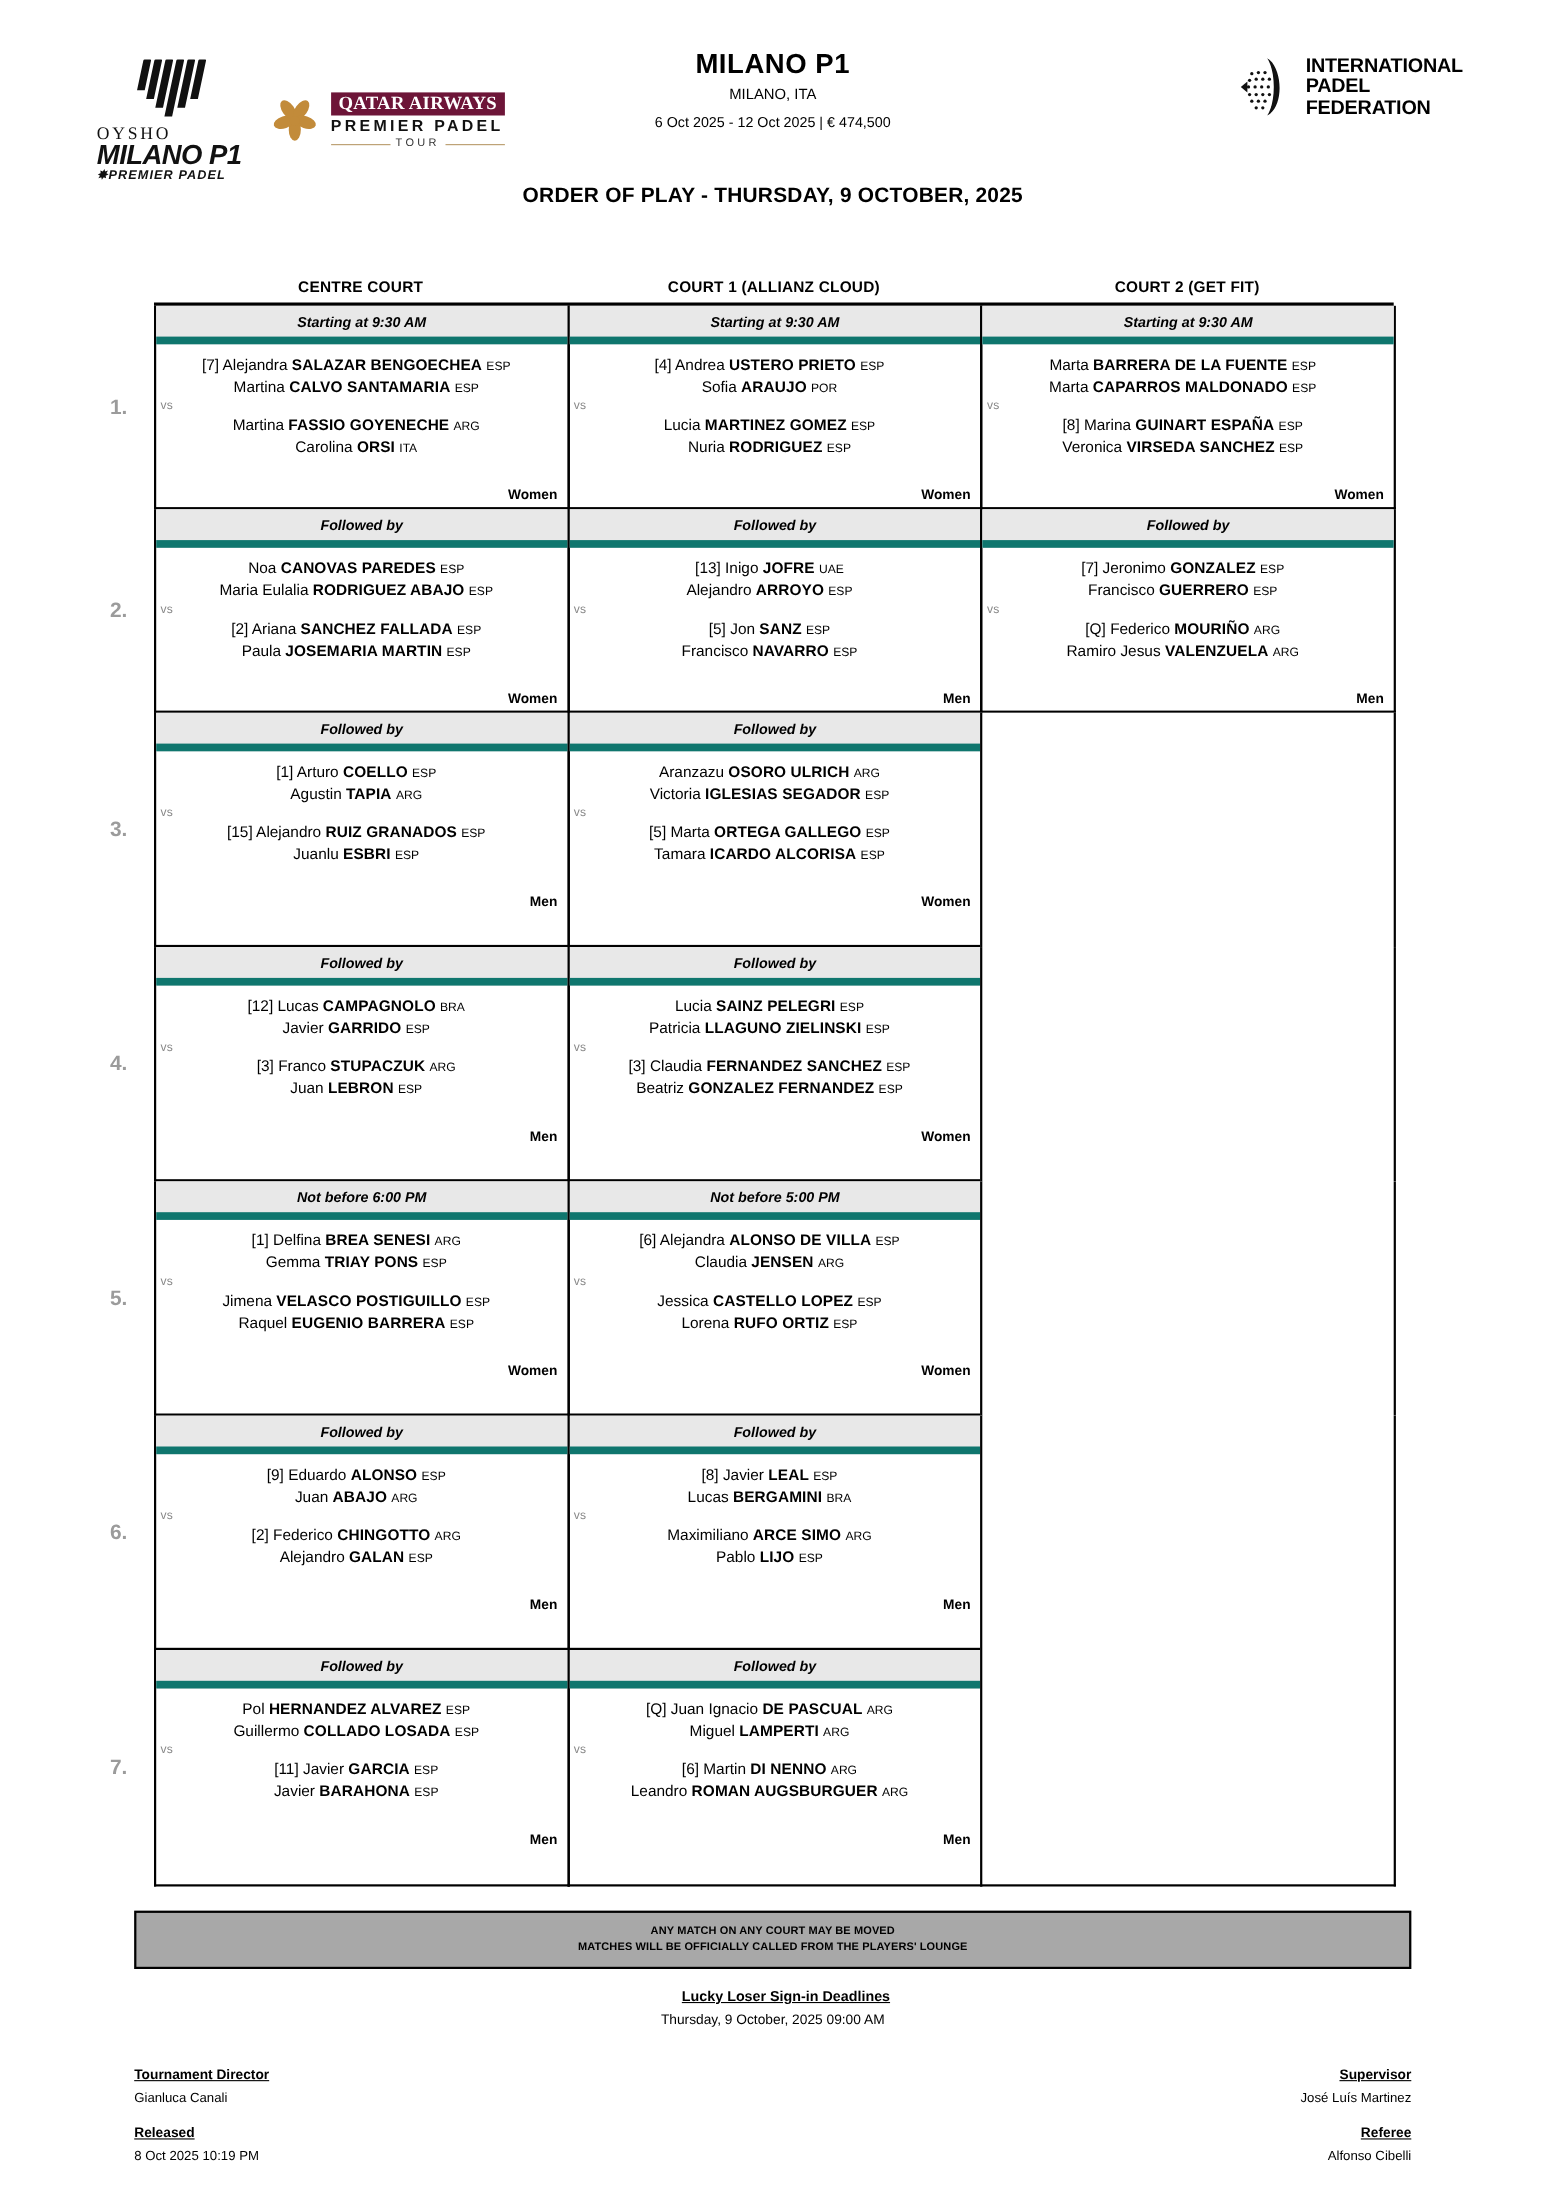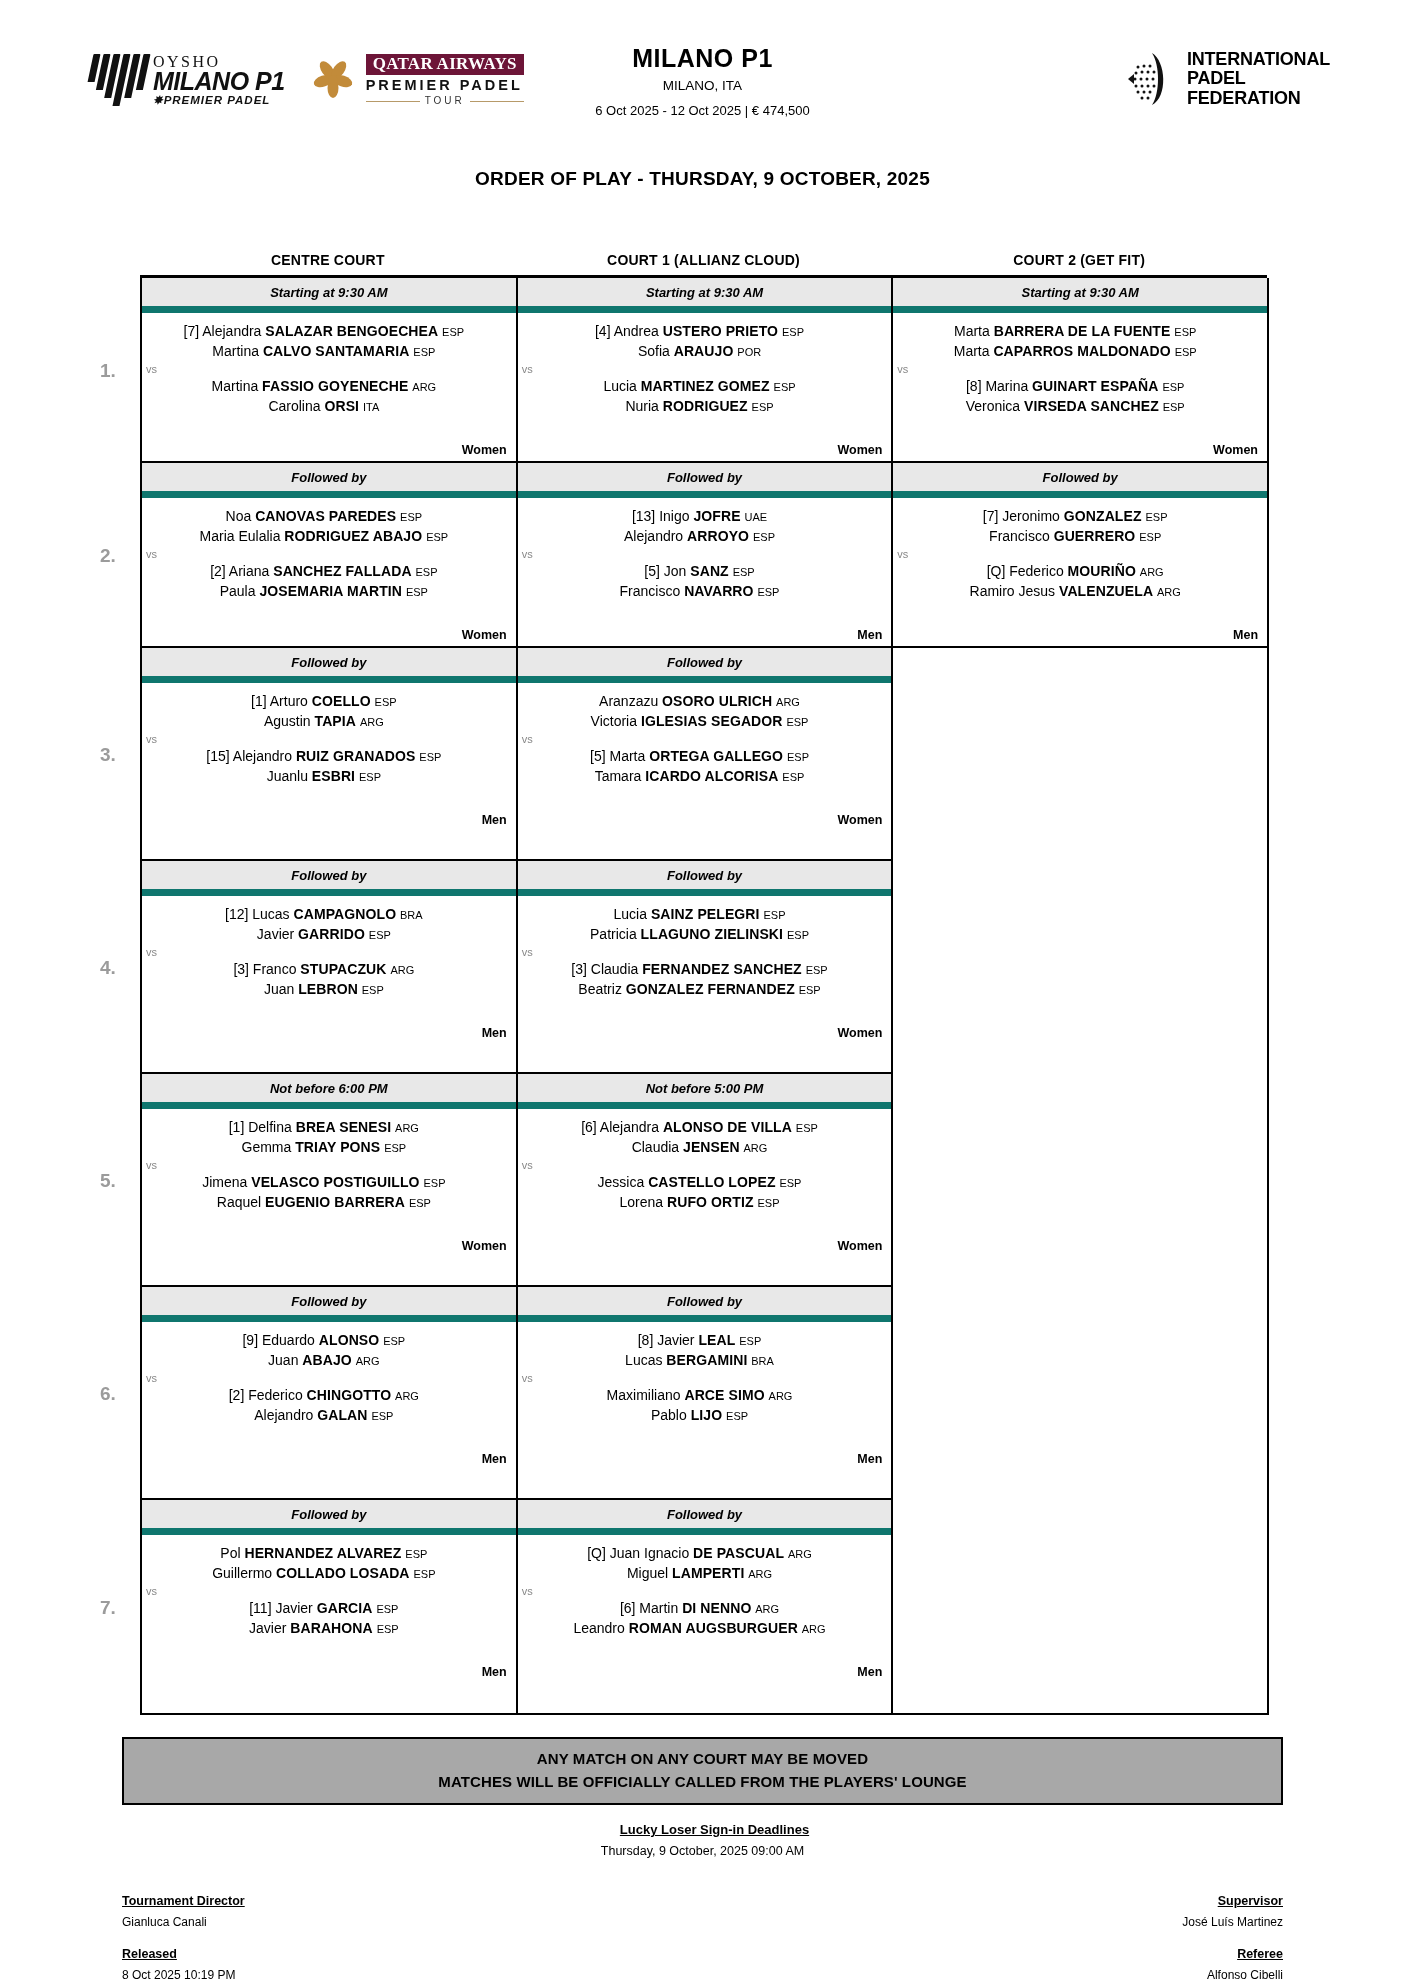--- a/index.html
+++ b/index.html
@@ -21,21 +21,21 @@
     padding: 0 60px;
   }
   .logo-left {
     position: absolute;
     left: 88px;
     top: 54px;
     display: flex;
     align-items: center;
     gap: 14px;
   }
-  .oysho-lockup { display:flex; align-items:center; gap:8px; }
+  .oysho-lockup { display:flex; align-items:center; gap:8px;flex-direction:column; }
   .stripes { display:flex; gap:3px; transform: skewX(-12deg); }
   .stripes i { display:block; width:7px; background:#111; border-radius:1px 1px 0 0; }
   .stripes i:nth-child(1){height:28px;}
   .stripes i:nth-child(2){height:36px;}
   .stripes i:nth-child(3){height:44px;}
   .stripes i:nth-child(4){height:52px;}
   .stripes i:nth-child(5){height:44px;}
   .stripes i:nth-child(6){height:36px;}
   .oysho-text { line-height:1; }
   .oysho-text .l1 { font-family:"Liberation Serif", serif; font-size:16px; letter-spacing:2.5px; color:#111; }
@@ -125,21 +125,21 @@
   }
 
   
   .notice {
     margin: 22px 122px 0 122px;
     background:#a8a8a8;
     border:2px solid #000;
     text-align:center;
     padding:9px 0 10px 0;
   }
-  .notice div { font-size:15px; font-weight:bold; letter-spacing:0.1px; line-height:1.5; }
+  .notice div { font-size:10px; font-weight:bold; letter-spacing:0.1px; line-height:1.5; }
 
   .ll-title { text-align:center; font-size:13px; font-weight:bold; text-decoration:underline; margin-top:17px;padding-left:24px;}
   .ll-date { text-align:center; font-size:12.5px; margin-top:7px; }
 
   
   .sig { margin-top: 36px; padding: 0 122px; position:relative; height:110px;}
   .sig .col-l { position:absolute; left:122px; top:0; text-align:left;}
   .sig .col-r { position:absolute; right:122px; top:0; text-align:right;}
   .sig .lbl { font-size:12.5px; font-weight:bold; text-decoration:underline; }
   .sig .val { font-size:12px; margin-top:7px; }

